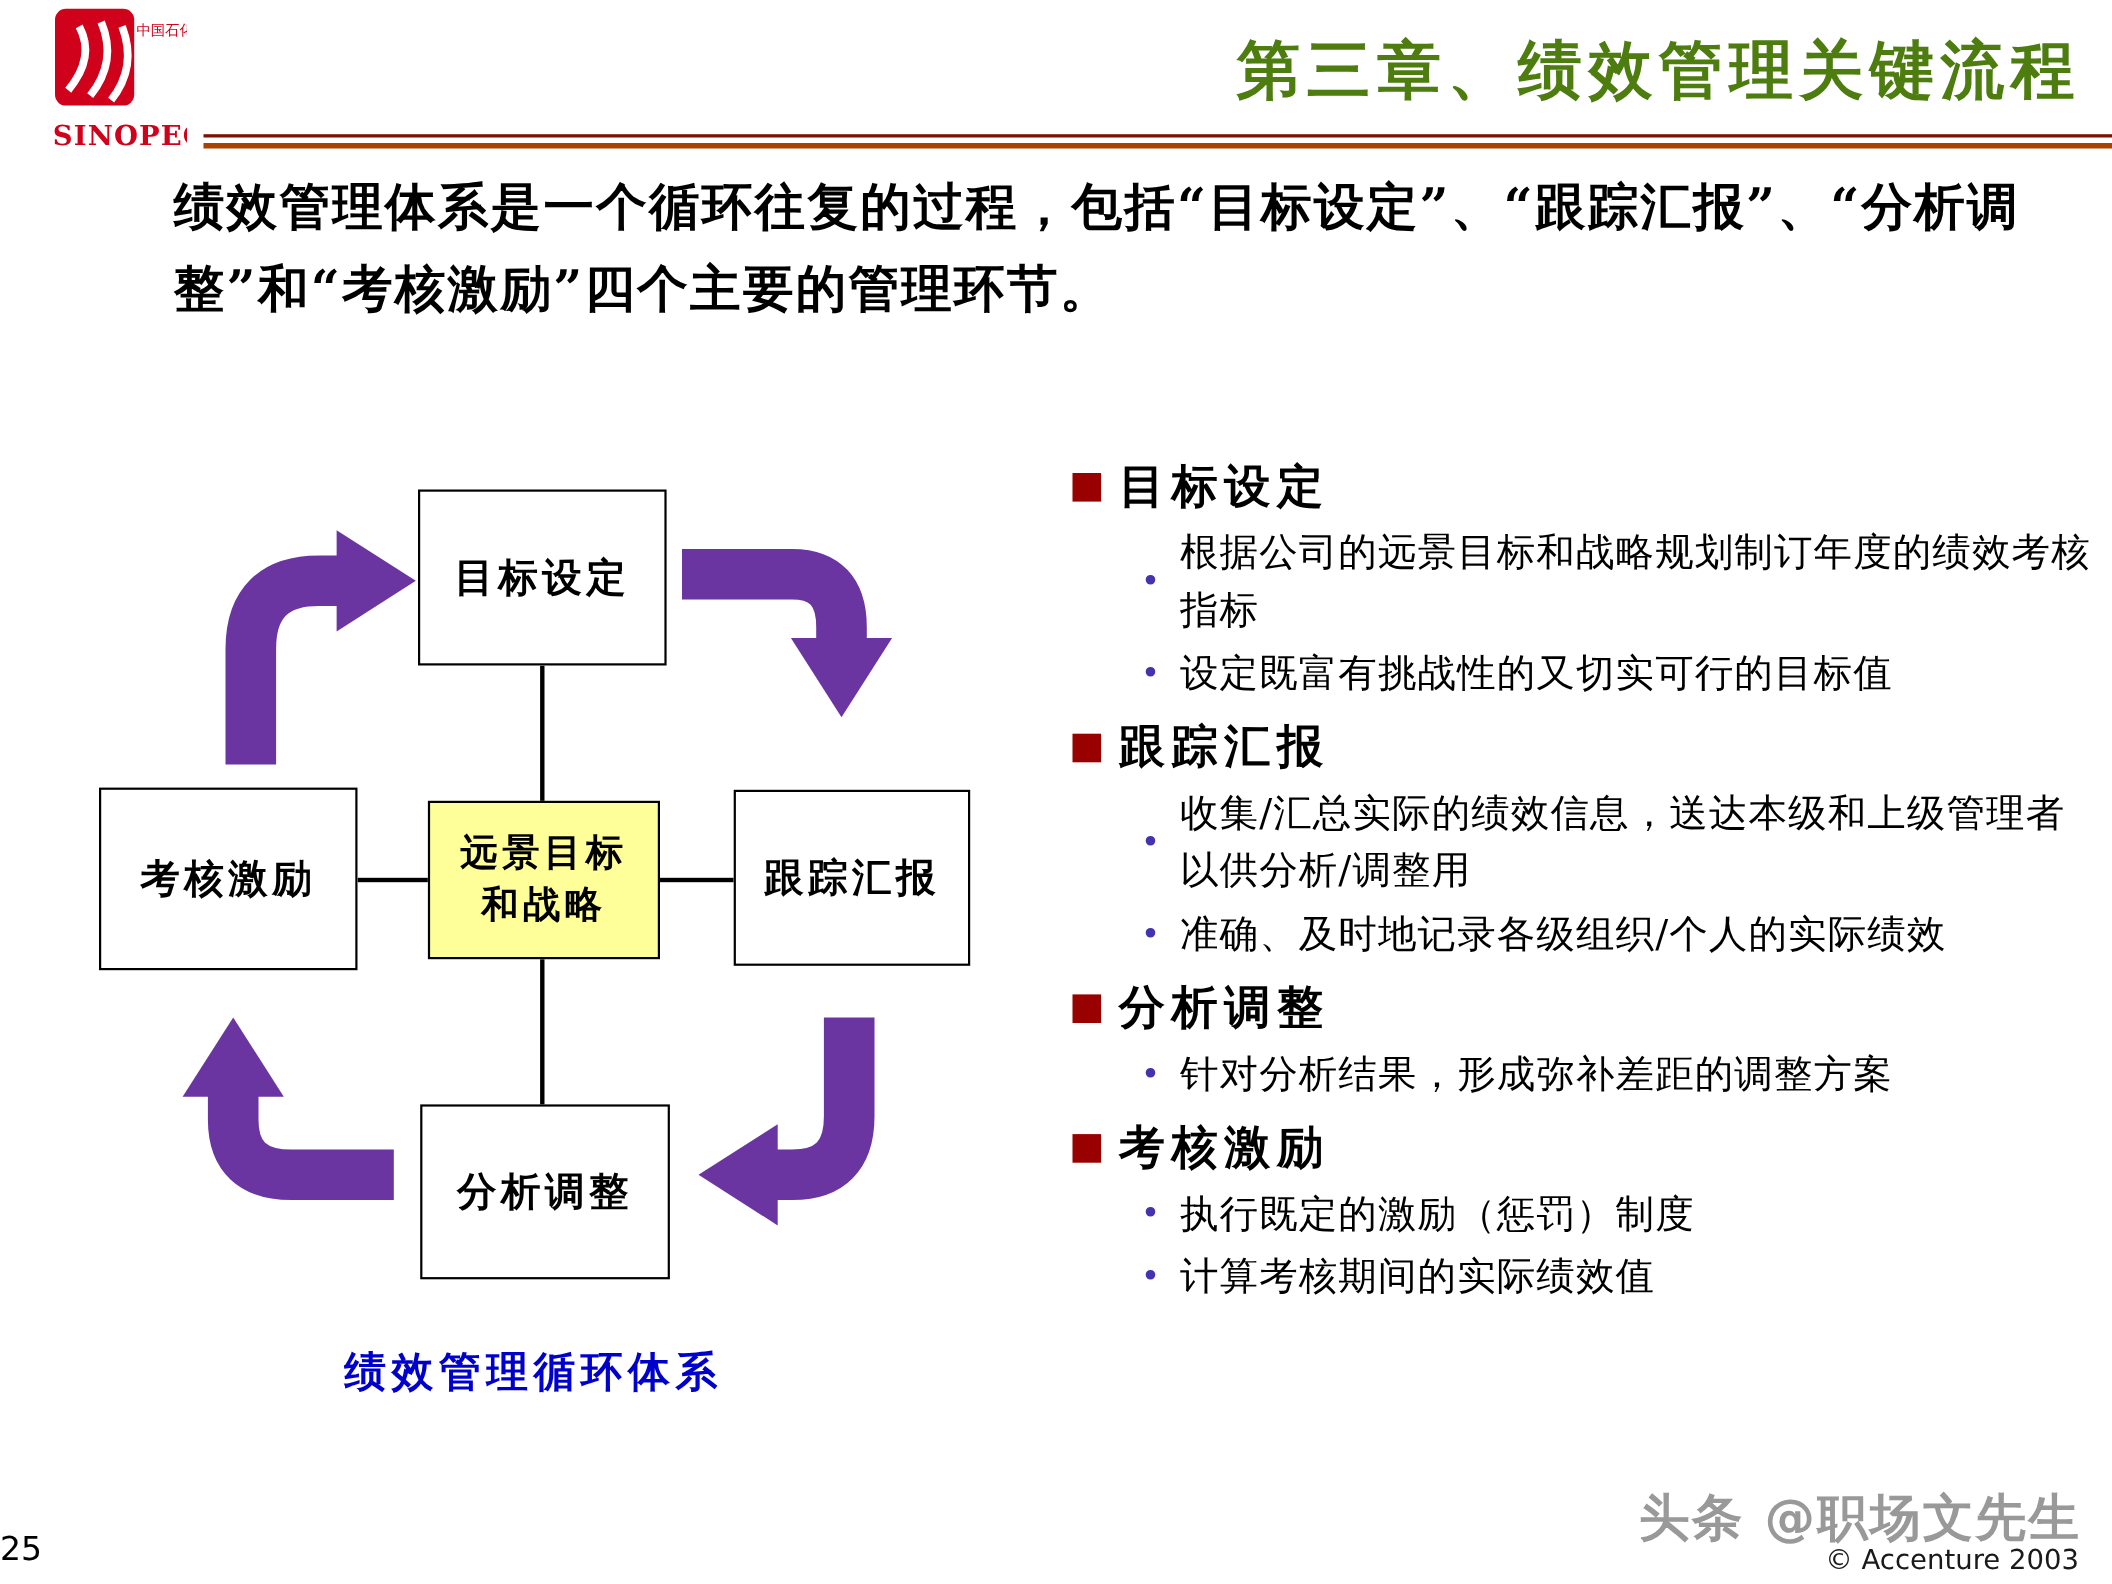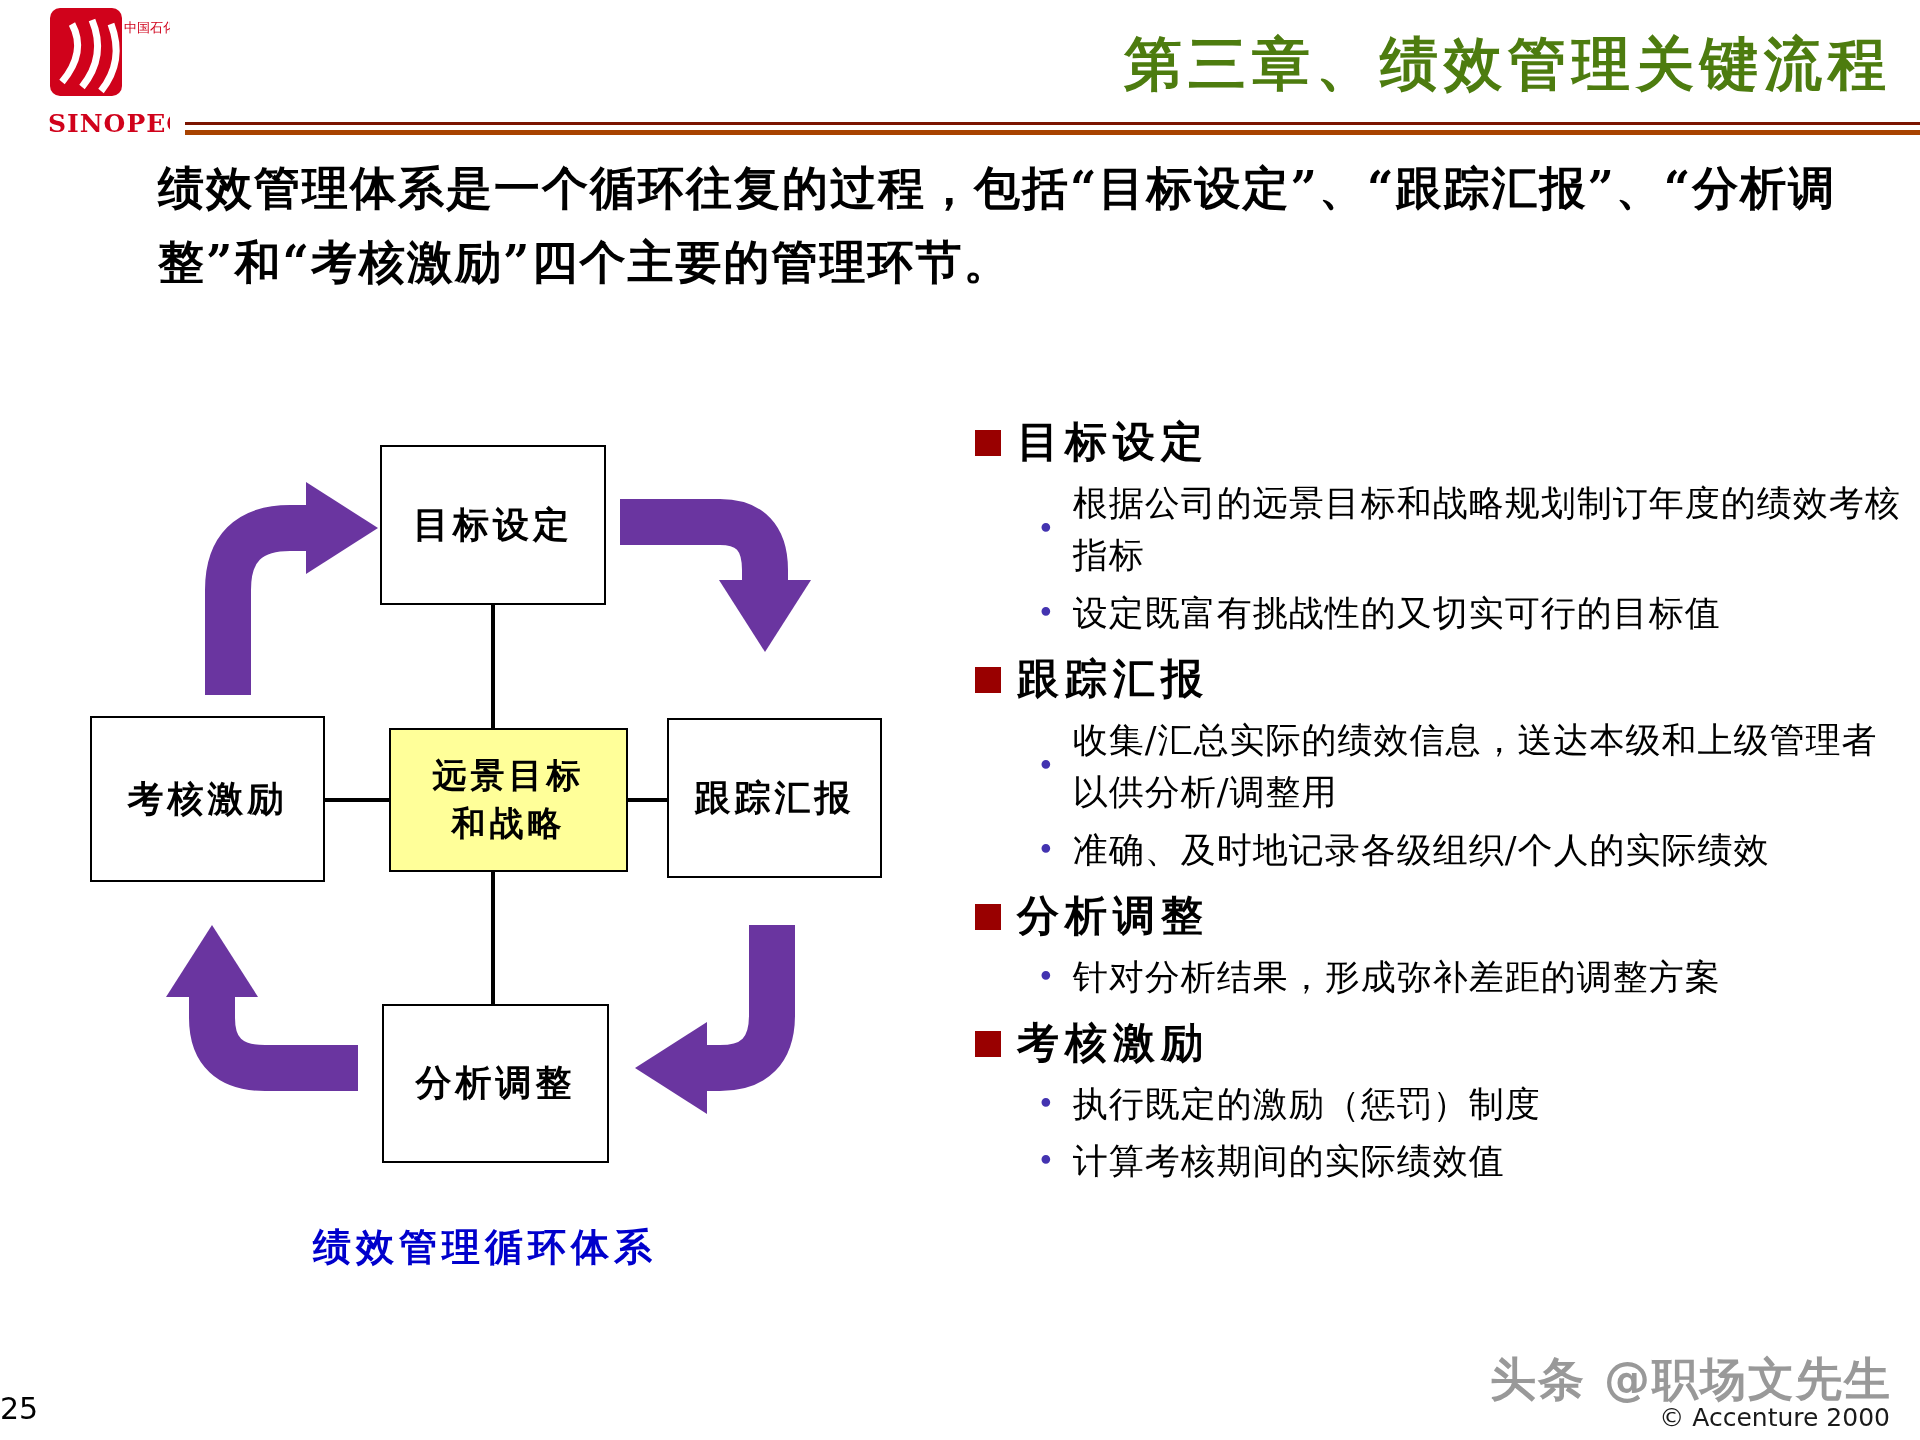--- a/index.html
+++ b/index.html
@@ -45,21 +45,21 @@
     position:absolute; background:#fff; border:2px solid #000;
     display:flex; align-items:center; justify-content:center;
     font-size:36px; font-weight:bold; letter-spacing:4px; color:#000;
     text-align:center;
   }
   .n-top    { left:320px; top:15px;  width:226px; height:160px; }
   .n-left   { left:30px;  top:286px; width:235px; height:166px; }
   .n-right  { left:607px; top:288px; width:215px; height:160px; }
   .n-bottom { left:322px; top:574px; width:227px; height:159px; }
   .n-center {
-    left:329px; top:298px; width:239px; height:144px;
+    left:329px; top:298px; width:211px; height:144px;
     background:var(--center_yellow,#ffff99);
     flex-direction:column; font-size:34px; line-height:1.4; border:2px solid #000;
   }
   .caption {
     position:absolute; left:0; top:792px; width:850px; text-align:center;
     font-size:38px; font-weight:bold; letter-spacing:5px;
     color:var(--caption_blue,#0000cc);
   }
 
   
@@ -204,15 +204,15 @@
       <div class="bullet">
         <span class="dot"></span>
         <p class="b-text">计算考核期间的实际绩效值</p>
       </div>
     </section>
 
   </div>
 
   <div class="page-number">25</div>
   <div class="watermark">头条 @职场文先生</div>
-  <div class="copyright">© Accenture 2000</div>
+  <div class="copyright">© Accenture 2003</div>
 
 </div>
 
 </body></html>

